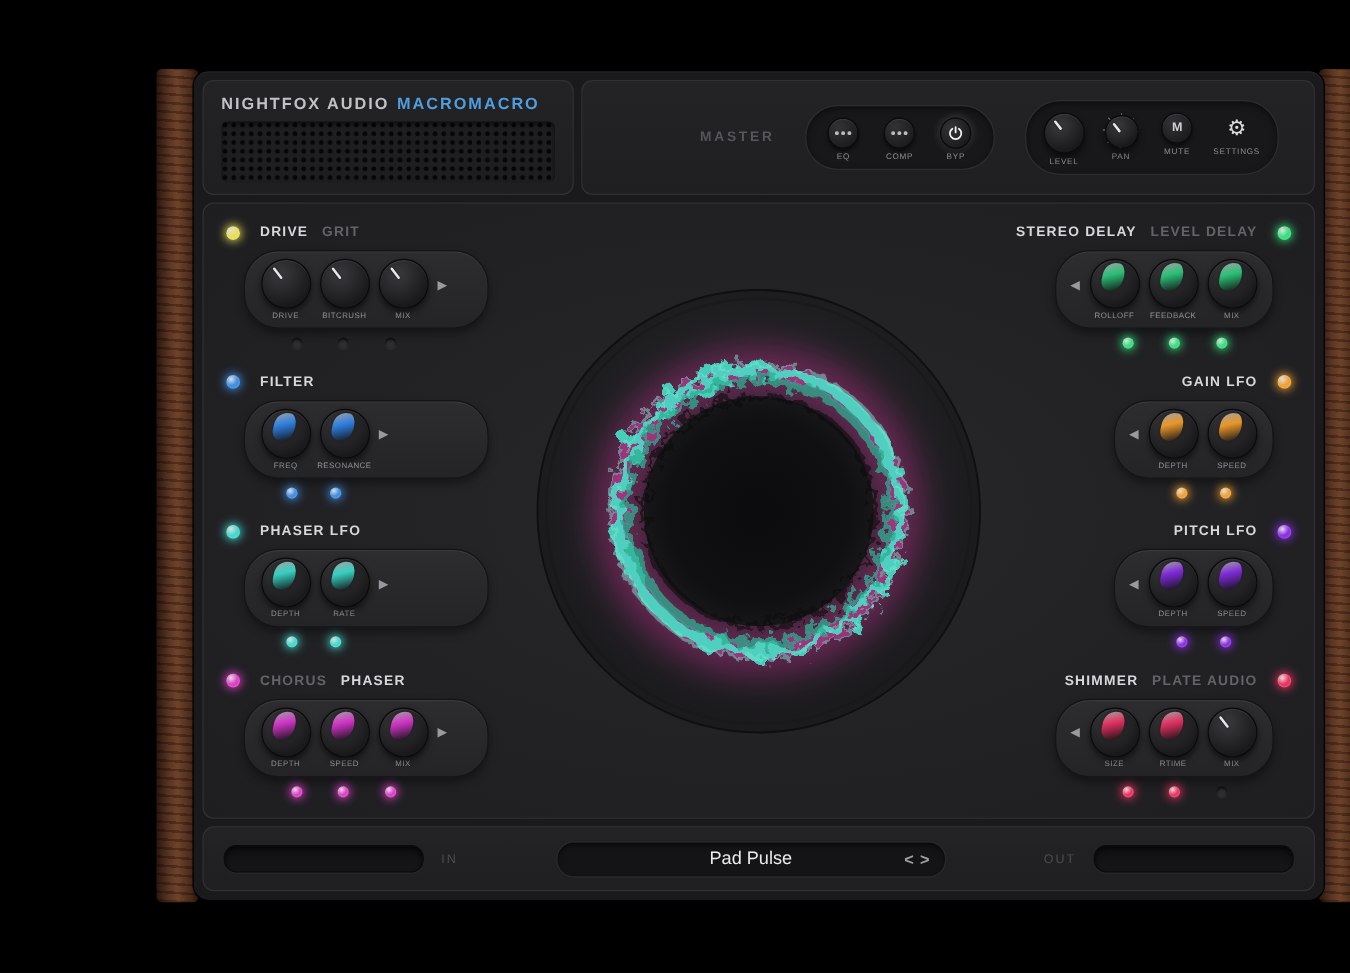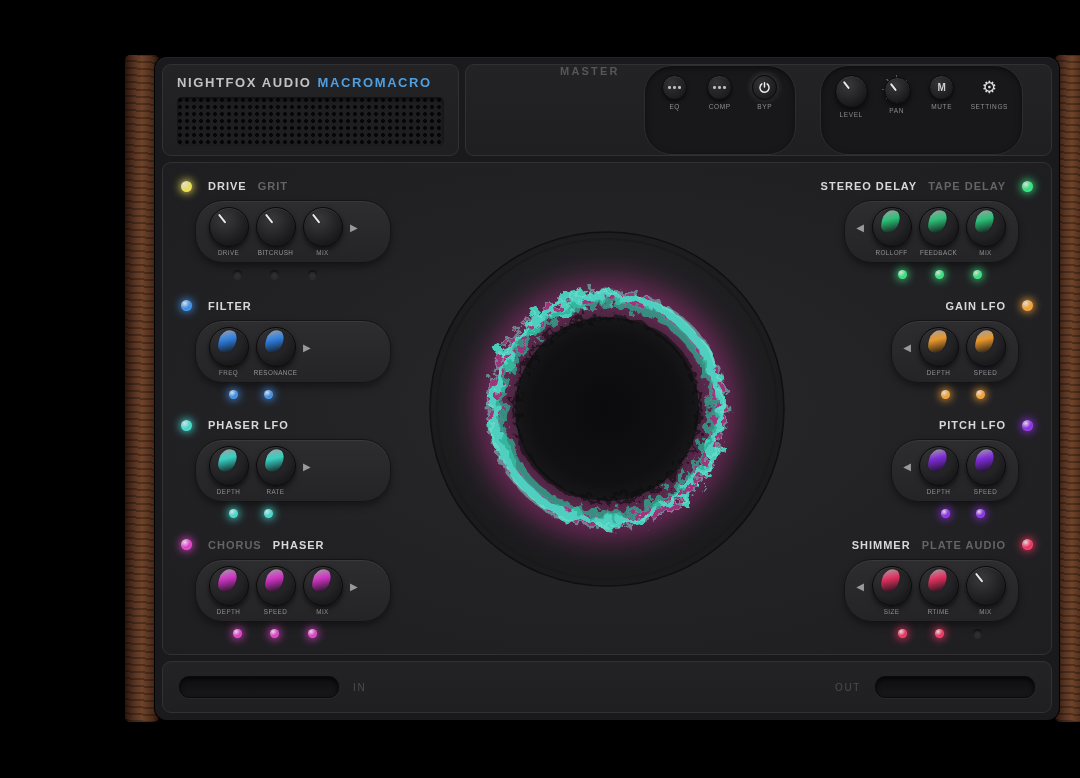--- a/index.html
+++ b/index.html
@@ -19,21 +19,21 @@
   .panel{background:linear-gradient(#232326,#1f1f22);border:1px solid #313134;border-radius:9px;box-sizing:border-box;}
 
   
   .header-row{display:flex;gap:6px;height:92px;flex:0 0 92px;}
   .brand-panel{width:297px;padding:10px 14px 9px;display:flex;flex-direction:column;}
   .brand-title{font-size:13px;letter-spacing:1.6px;color:#c2c2c6;font-weight:700;white-space:nowrap;}
   .brand-title .product{margin-left:6px;}
   .grille{flex:1;margin-top:7px;border-radius:5px;background-color:#1e1e20;
           background-image:radial-gradient(circle at 3px 3px,#060607 1.7px,transparent 2.2px);
           background-size:7px 7px;box-shadow:inset 0 2px 4px rgba(0,0,0,.55);}
-  .master-panel{flex:1;display:flex;justify-content:flex-end;gap:24px;padding-right:28px;}
+  .master-panel{flex:1;display:flex;align-items:center;justify-content:flex-end;gap:24px;padding-right:28px;}
   .master-label{font-size:11px;letter-spacing:2.2px;color:#55555a;font-weight:700;}
   .ctl-group{display:flex;gap:13px;align-items:flex-start;background:#18181a;border:1px solid #2d2d30;
              border-radius:28px;padding:9px 14px 6px;box-shadow:inset 0 2px 6px rgba(0,0,0,.5);}
   .ctl{display:flex;flex-direction:column;align-items:center;gap:3px;min-width:32px;}
   .round-btn{width:25px;height:25px;border-radius:50%;border:1px solid #0b0b0c;cursor:pointer;padding:0;
              background:radial-gradient(circle at 35% 30%,#333337,#1c1c1e 75%);
              box-shadow:0 2px 3px rgba(0,0,0,.55),inset 0 1px 0 rgba(255,255,255,.08);
              display:flex;align-items:center;justify-content:center;}
   .round-btn.lit{box-shadow:0 0 7px rgba(255,255,255,.22),0 2px 3px rgba(0,0,0,.55);}
   .dots{display:flex;gap:2.4px;}
@@ -365,21 +365,21 @@
             <circle cx="179" cy="179" r="92" fill="url(#holeG)"></circle>
             <circle cx="179" cy="179" r="92" fill="none" stroke="#0a0a0c" stroke-width="5" opacity=".6" filter="url(#rough2)"></circle>
           </svg>
         </div>
 
         <div class="mod-col right" id="right-col">
             <section class="module right">
               <div class="mod-head">
                 <div class="mod-titles">
                   <span class="mod-tab active">STEREO DELAY</span>
-                  <span class="mod-tab">TAPE DELAY</span>
+                  <span class="mod-tab">LEVEL DELAY</span>
                 </div>
                 <span class="led big on" style="--c: #35e07c;"></span>
               </div>
               <div class="pill">
                 <span class="arrow">◀</span>
                 <div class="knob-row">
                   <div class="knob-block">
                     <div class="knob mod">
                       <span class="wedge" style="--ac: #2bbf76;"></span>
                     </div>
@@ -500,20 +500,27 @@
                 <span class="led small" style="--c: #ee3360;"></span>
               </div>
             </section>
           </div>
       </div>
 
       <div class="panel footer">
         <div class="meter-slot"></div>
         <span class="io-label">IN</span>
         <div class="spacer"></div>
+        <div class="preset">
+          <span class="preset-name">Pad Pulse</span>
+          <span class="preset-arrows">
+            <span>&lt;</span>
+            <span>&gt;</span>
+          </span>
+        </div>
         <div class="spacer"></div>
         <span class="io-label">OUT</span>
         <div class="meter-slot"></div>
       </div>
 
     </div>
   </div>
 </div>
 
 </body></html>

